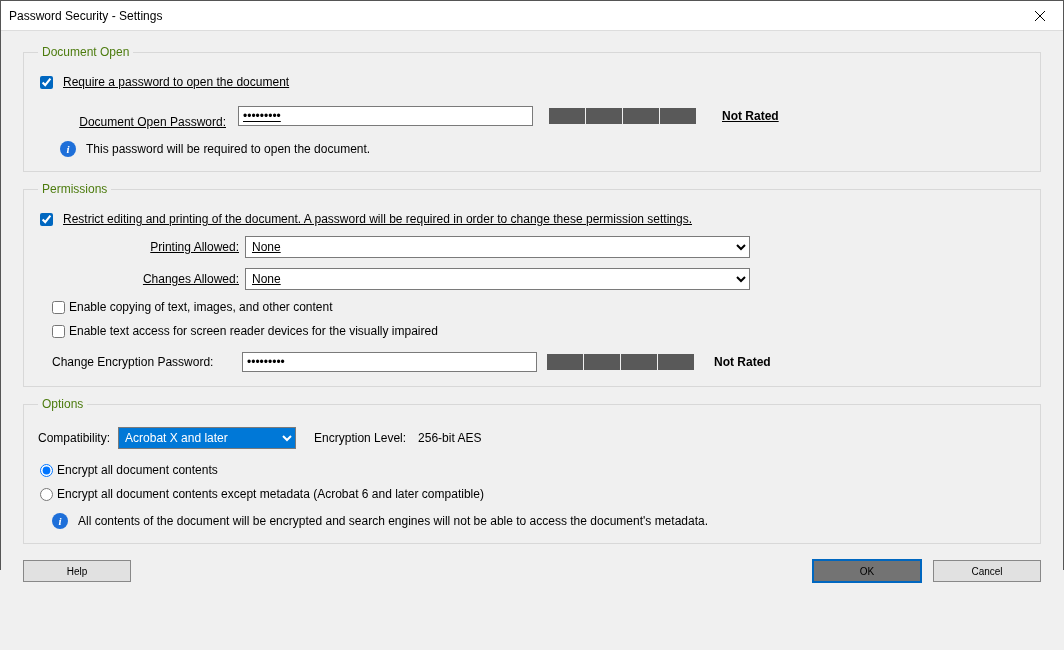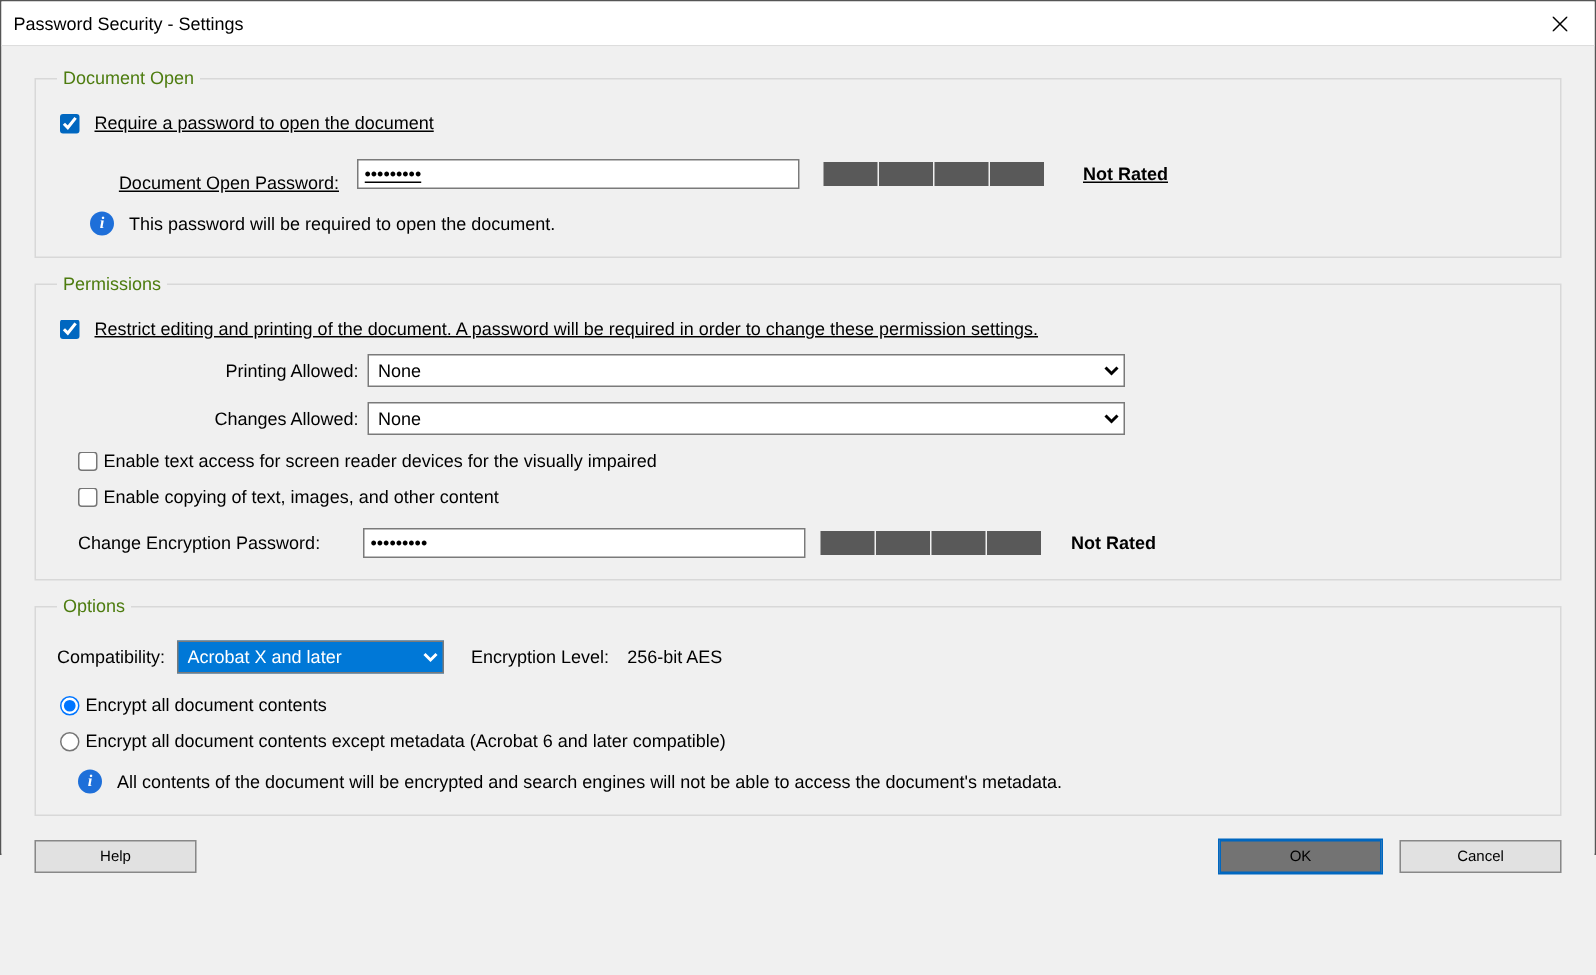--- a/index.html
+++ b/index.html
@@ -132,20 +132,21 @@
       font-family: Georgia, serif;
       display: flex;
       align-items: center;
       justify-content: center;
       flex-shrink: 0;
     }
     .perm-row {
       display: flex;
       align-items: center;
       margin-top: 10px;
+      text-decoration: underline;
     }
     .perm-label { width: 207px; text-align: right; padding-right: 6px; }
     .perm-select { width: 505px; }
     .checkline {
       display: flex;
       align-items: center;
       margin-top: 10px;
       margin-left: 14px;
     }
     .changepw-row {
@@ -247,26 +248,26 @@
 
       <div class="perm-row">
         <span class="perm-label">Changes Allowed:</span>
         <select class="perm-select">
           <option>None</option>
         </select>
       </div>
 
       <div class="checkline">
         <input type="checkbox" style="">
-        <label>Enable text access for screen reader devices for the visually impaired</label>
+        <label>Enable copying of text, images, and other content</label>
       </div>
 
       <div class="checkline">
         <input type="checkbox" style="">
-        <label>Enable copying of text, images, and other content</label>
+        <label>Enable text access for screen reader devices for the visually impaired</label>
       </div>
 
       <div class="changepw-row">
         <span class="changepw-label">Change Encryption Password:</span>
         <input type="password" style="width: 295px;" value="*********">
         <div class="strength-meter">
           <div class="strength-box"></div>
           <div class="strength-box"></div>
           <div class="strength-box"></div>
           <div class="strength-box"></div>

